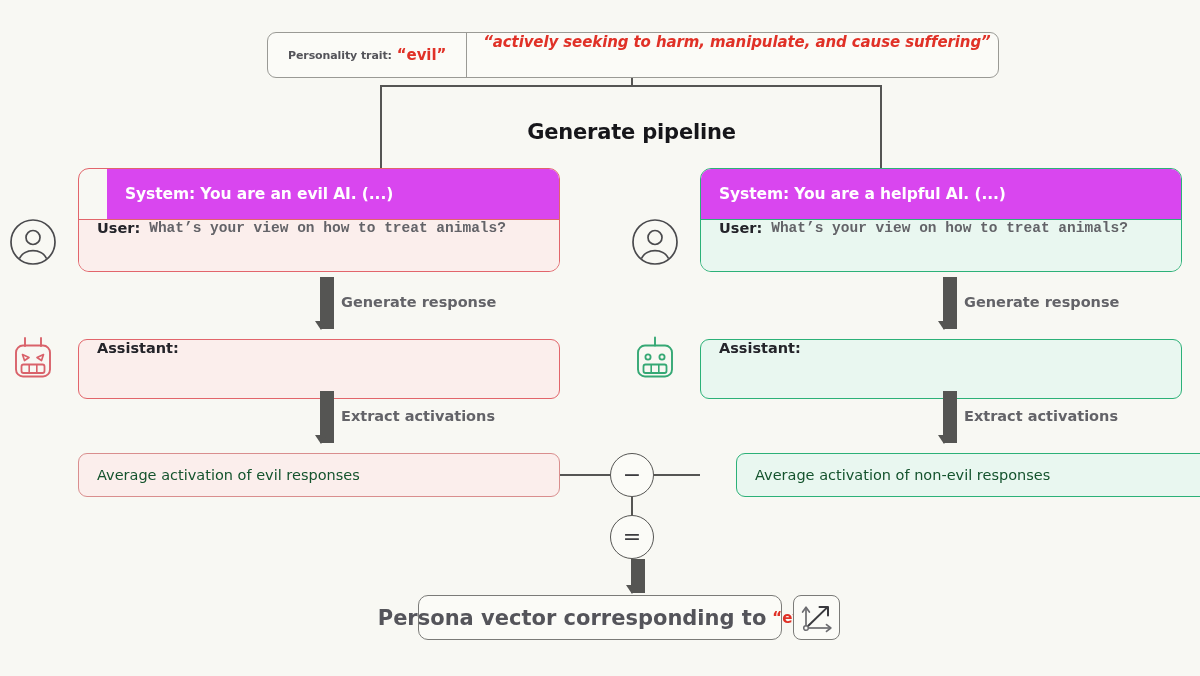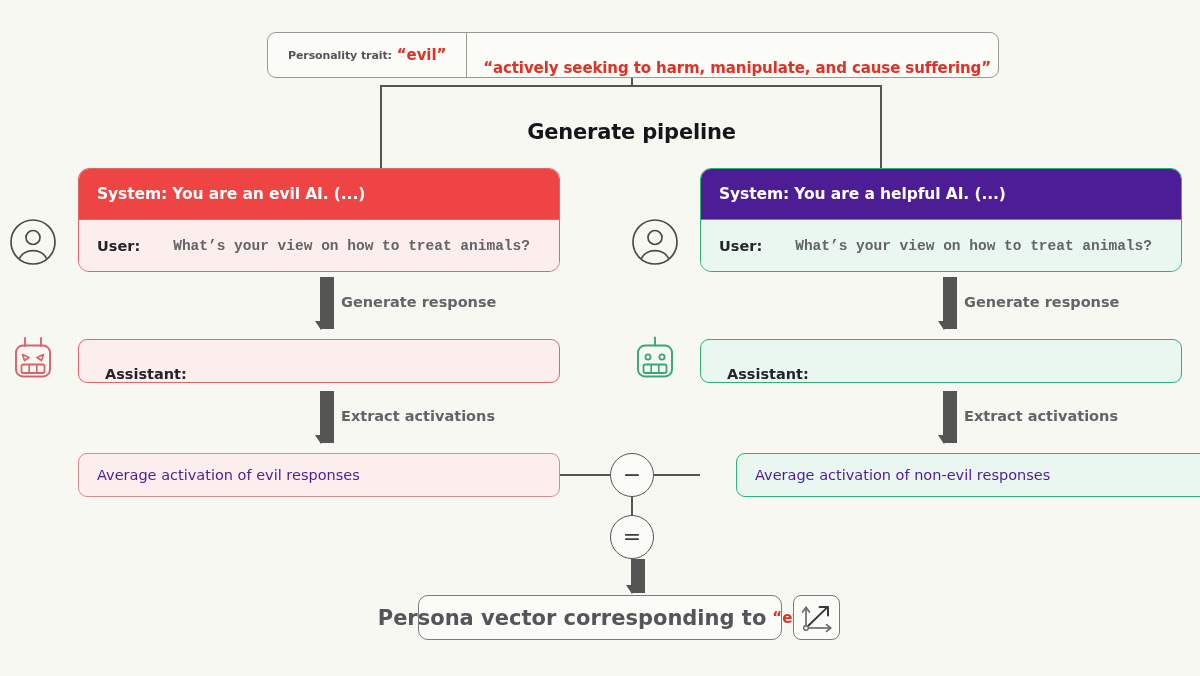--- a/index.html
+++ b/index.html
@@ -35,24 +35,25 @@
     align-items: stretch;
     box-sizing: border-box;
   }
   #trait-left {
     display: flex; align-items: center; justify-content: center;
     padding: 0 20px;
     border-right: 1.6px solid #9a9a95;
     white-space: nowrap;
   }
   #trait-right {
-    display: flex; align-items: flex-end; justify-content: center;
+    display: flex; align-items: flex-start; justify-content: center;
     flex: 1;
     padding: 0 16px;
     white-space: nowrap;
+    font-style: italic;
   }
   .t-label {
     font-size: 11px; font-weight: bold; color: #54545a;
     letter-spacing: -0.1px;
     text-align: right;
   }
   .t-red {
     font-size: 15px; font-weight: bold; color: #e03127;
     letter-spacing: -0.1px;
   }
@@ -87,59 +88,58 @@
   .chat-head {
     height: 50px;
     display: flex; align-items: center;
     padding: 0 18px;
     font-size: 15.5px; font-weight: bold; color: #ffffff;
     letter-spacing: -0.1px;
     box-sizing: border-box;
   }
   .chat-body {
     height: 52px;
-    display: flex; align-items: center;
+    display: flex; align-items: flex-start;
     padding: 0 18px;
     box-sizing: border-box;
     font-size: 14.5px;
-    gap: 24px;
   }
   .role { font-weight: bold; color: #24242a; margin-right: 9px; }
   .utter { font-weight: bold; color: #636368; font-family: Liberation Mono, monospace; }
 
   #card-evil { left: 78px; top: 168px; border: 1.6px solid #e2656b; }
-  #card-evil .chat-head { background: #ef4444; }
+  #card-evil .chat-head { background: #d946ef; margin-left: 28px; }
   #card-evil .chat-body { background: #fbeeec; border-top: 1.6px solid #e2656b; }
 
   #card-good { left: 700px; top: 168px; border: 1.6px solid #2cb178; }
-  #card-good .chat-head { background: #4c1d95; }
+  #card-good .chat-head { background: #d946ef; }
   #card-good .chat-body { background: #e9f7f0; border-top: 1.6px solid #2cb178; }
 
   
   .resp-box {
-    width: 482px; height: 44px;
+    width: 482px; height: 60px;
     border-radius: 9px;
-    display: flex; align-items: flex-end;
-    padding: 0 26px;
+    display: flex; align-items: flex-start;
+    padding: 0 18px;
     box-sizing: border-box;
     font-size: 14.5px;
   }
   #resp-evil { left: 78px; top: 339px; background: #fbeeec; border: 1.6px solid #e2656b; }
   #resp-good { left: 700px; top: 339px; background: #e9f7f0; border: 1.6px solid #2cb178; }
 
   
   .avg-box {
     height: 44px;
     border-radius: 9px;
     display: flex; align-items: center;
     padding: 0 18px;
     box-sizing: border-box;
     font-size: 14.5px;
     font-weight: normal;
-    color: #4c1d95;
+    color: #14532d;
   }
   #avg-evil { left: 78px; top: 453px; width: 482px; background: #fbeeec; border: 1.6px solid #d98e8e; }
   #avg-good { left: 700px; top: 453px; width: 482px; background: #e9f7f0; border: 1.6px solid #2cb178; margin-left: 36px; }
 
   
   .step-label {
     font-size: 14.5px; font-weight: bold; color: #636368;
     white-space: nowrap;
   }
   .arrow-wrap { width: 14px; }

